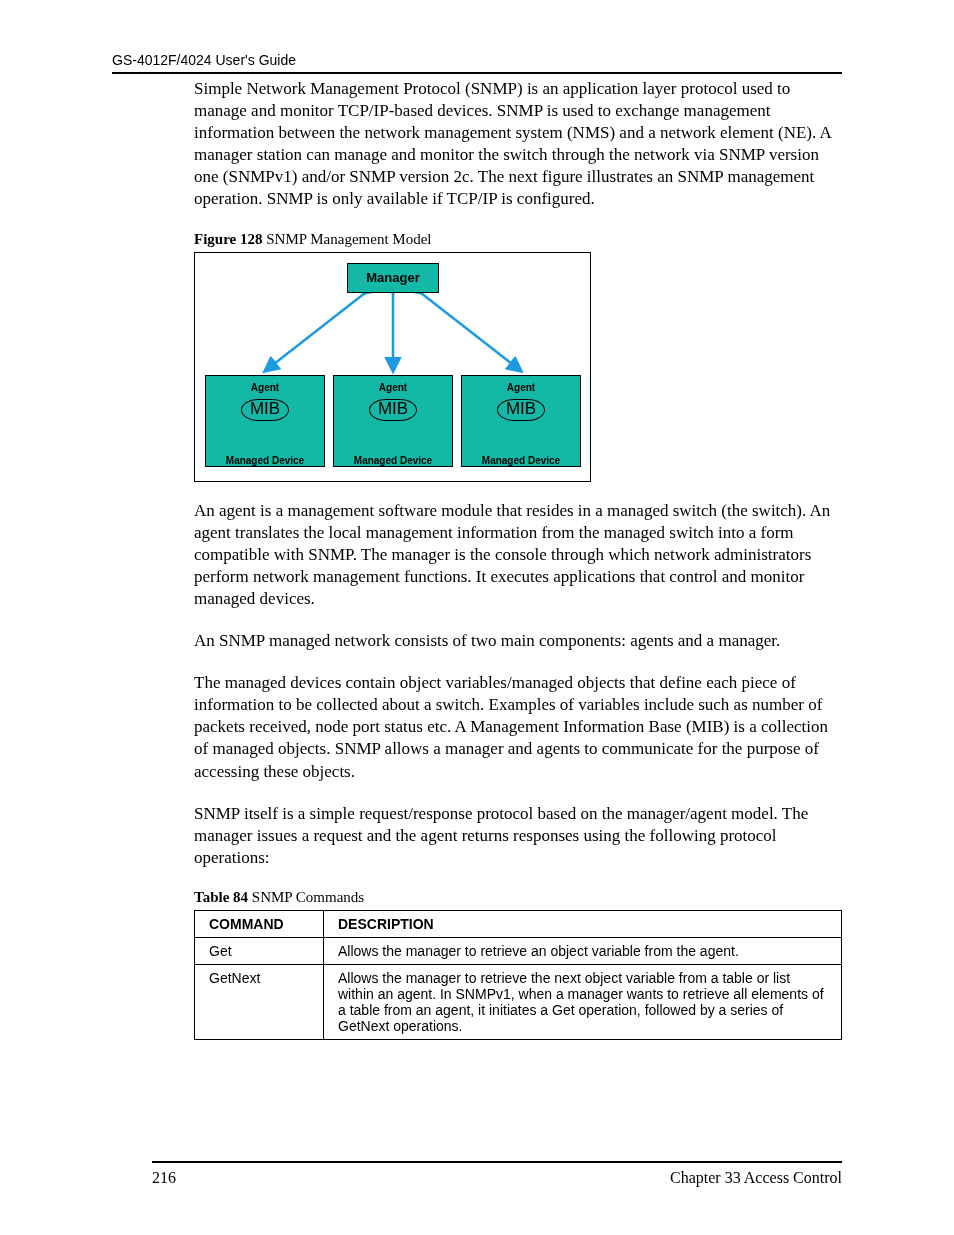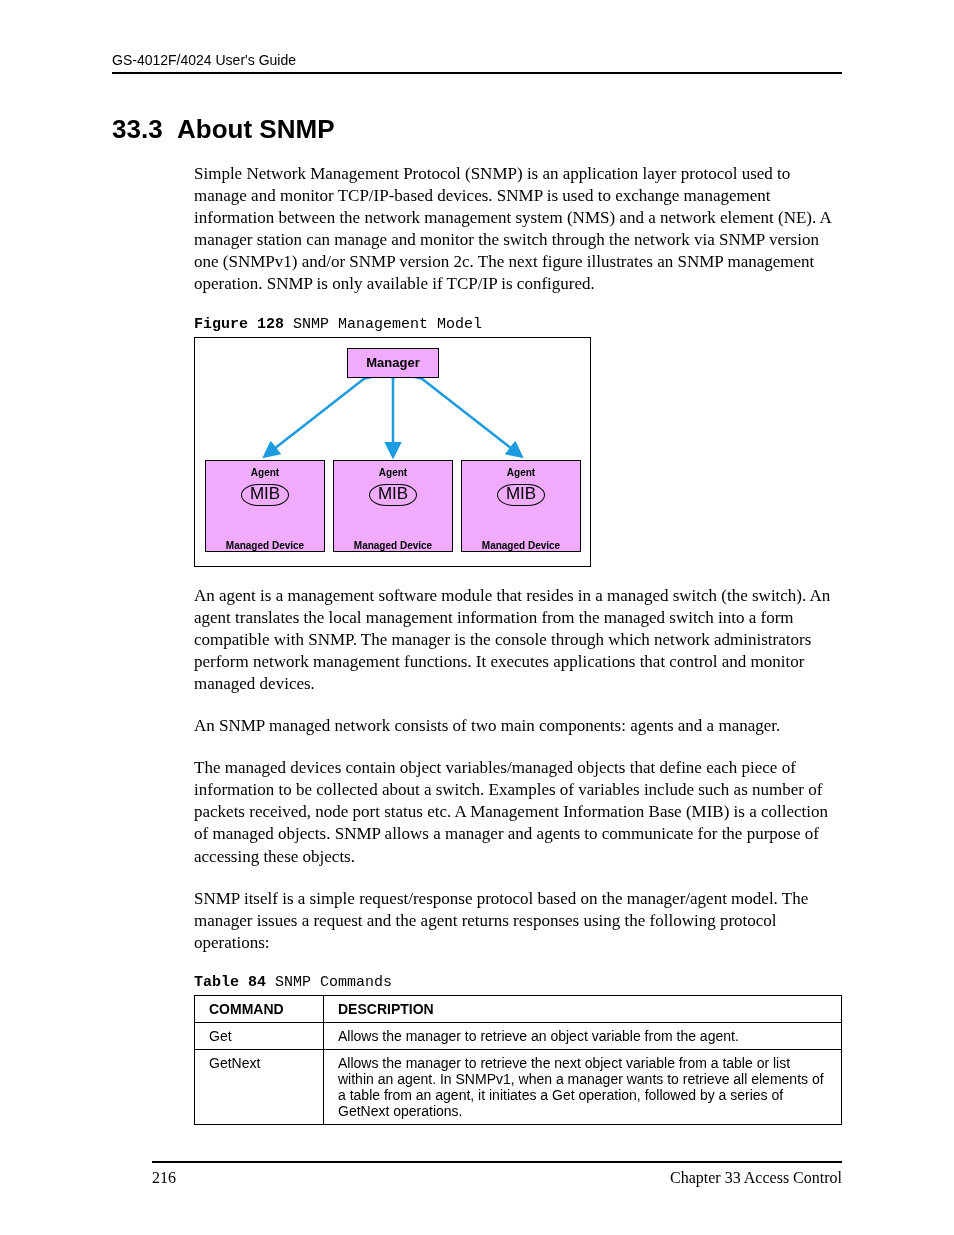--- a/index.html
+++ b/index.html
@@ -31,39 +31,39 @@
   .body-block {
     margin-left: 82px;
   }
   .para {
     font-size: 17px;
     line-height: 1.3;
     margin: 4px 0 20px 0;
     text-align: left;
   }
   .fig-caption, .tbl-caption {
-    font-family: Liberation Mono, monospace;
+    font-family: Liberation Serif, serif;
     font-size: 15px;
     margin: 6px 0 4px 0;
   }
   .fig-caption .lead, .tbl-caption .lead {
     font-weight: bold;
   }
   .figure {
     border: 1px solid #000;
     width: 395px;
     height: 228px;
     position: relative;
     margin-bottom: 18px;
     background: #fff;
   }
   .node-box {
     position: absolute;
     border: 1px solid #000;
-    background: #f0abfc;
+    background: #14b8a6;
     display: flex;
     flex-direction: column;
     align-items: center;
     box-sizing: border-box;
     font-family: Arial, Helvetica, sans-serif;
   }
   .manager-box {
     left: 152px;
     top: 10px;
     width: 92px;
@@ -136,23 +136,20 @@
     margin-left: 40px;
   }
 </style>
 </head>
 <body>
 
 <div class="page">
 
   <div class="guide-header">GS-4012F/4024 User's Guide</div>
 
-  <h2 class="section-title">
-    <span>33.3</span>&nbsp;&nbsp;<span>About SNMP</span>
-  </h2>
 
   <div class="body-block">
 
     <p class="para">Simple Network Management Protocol (SNMP) is an application layer protocol used to manage and monitor TCP/IP-based devices.  SNMP is used to exchange management information between the network management system (NMS) and a network element (NE). A manager station can manage and monitor the switch through the network via SNMP version one (SNMPv1) and/or SNMP version 2c. The next figure illustrates an SNMP management operation. SNMP is only available if TCP/IP is configured.</p>
 
     <div class="fig-caption">
       <span class="lead">Figure 128</span><span>   SNMP Management Model</span>
     </div>
 
     <div class="figure">

